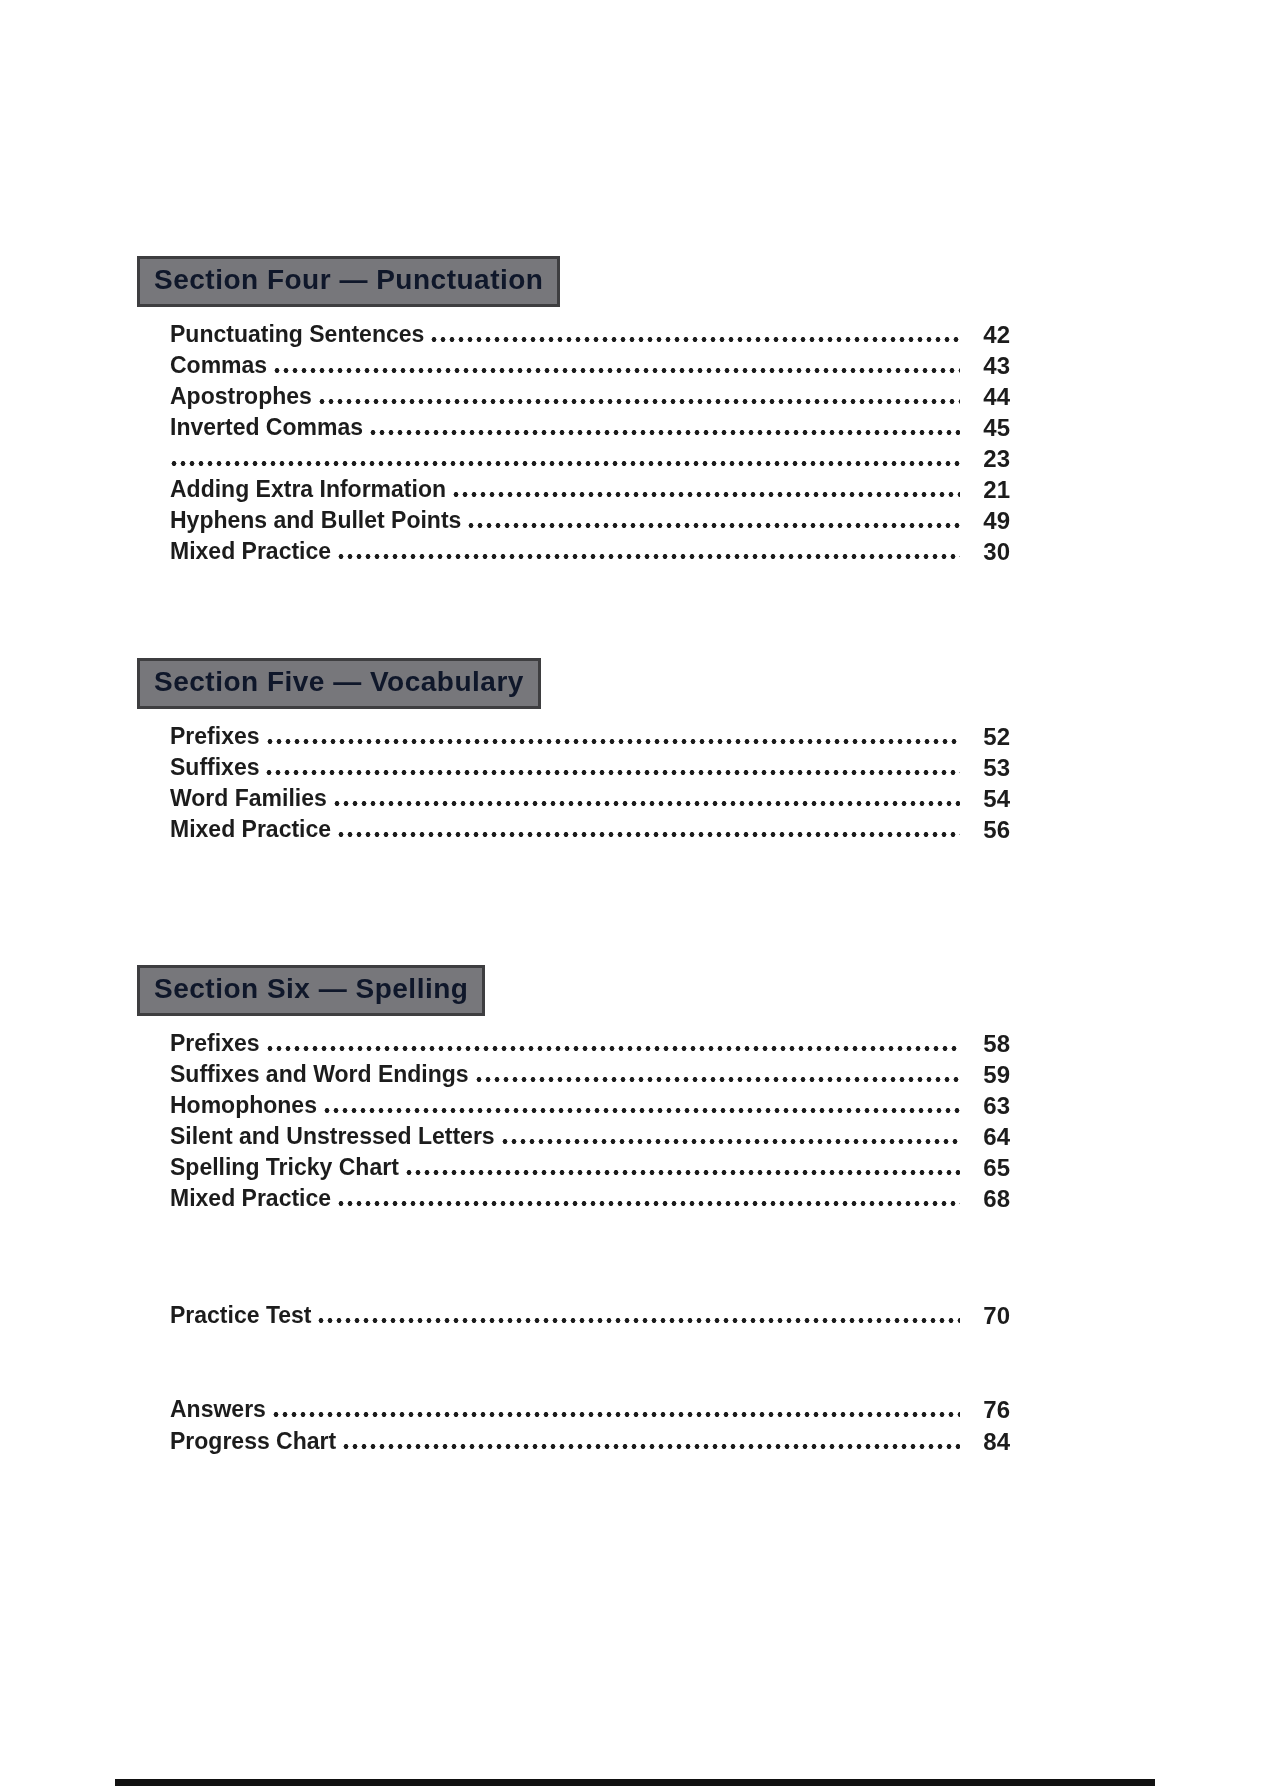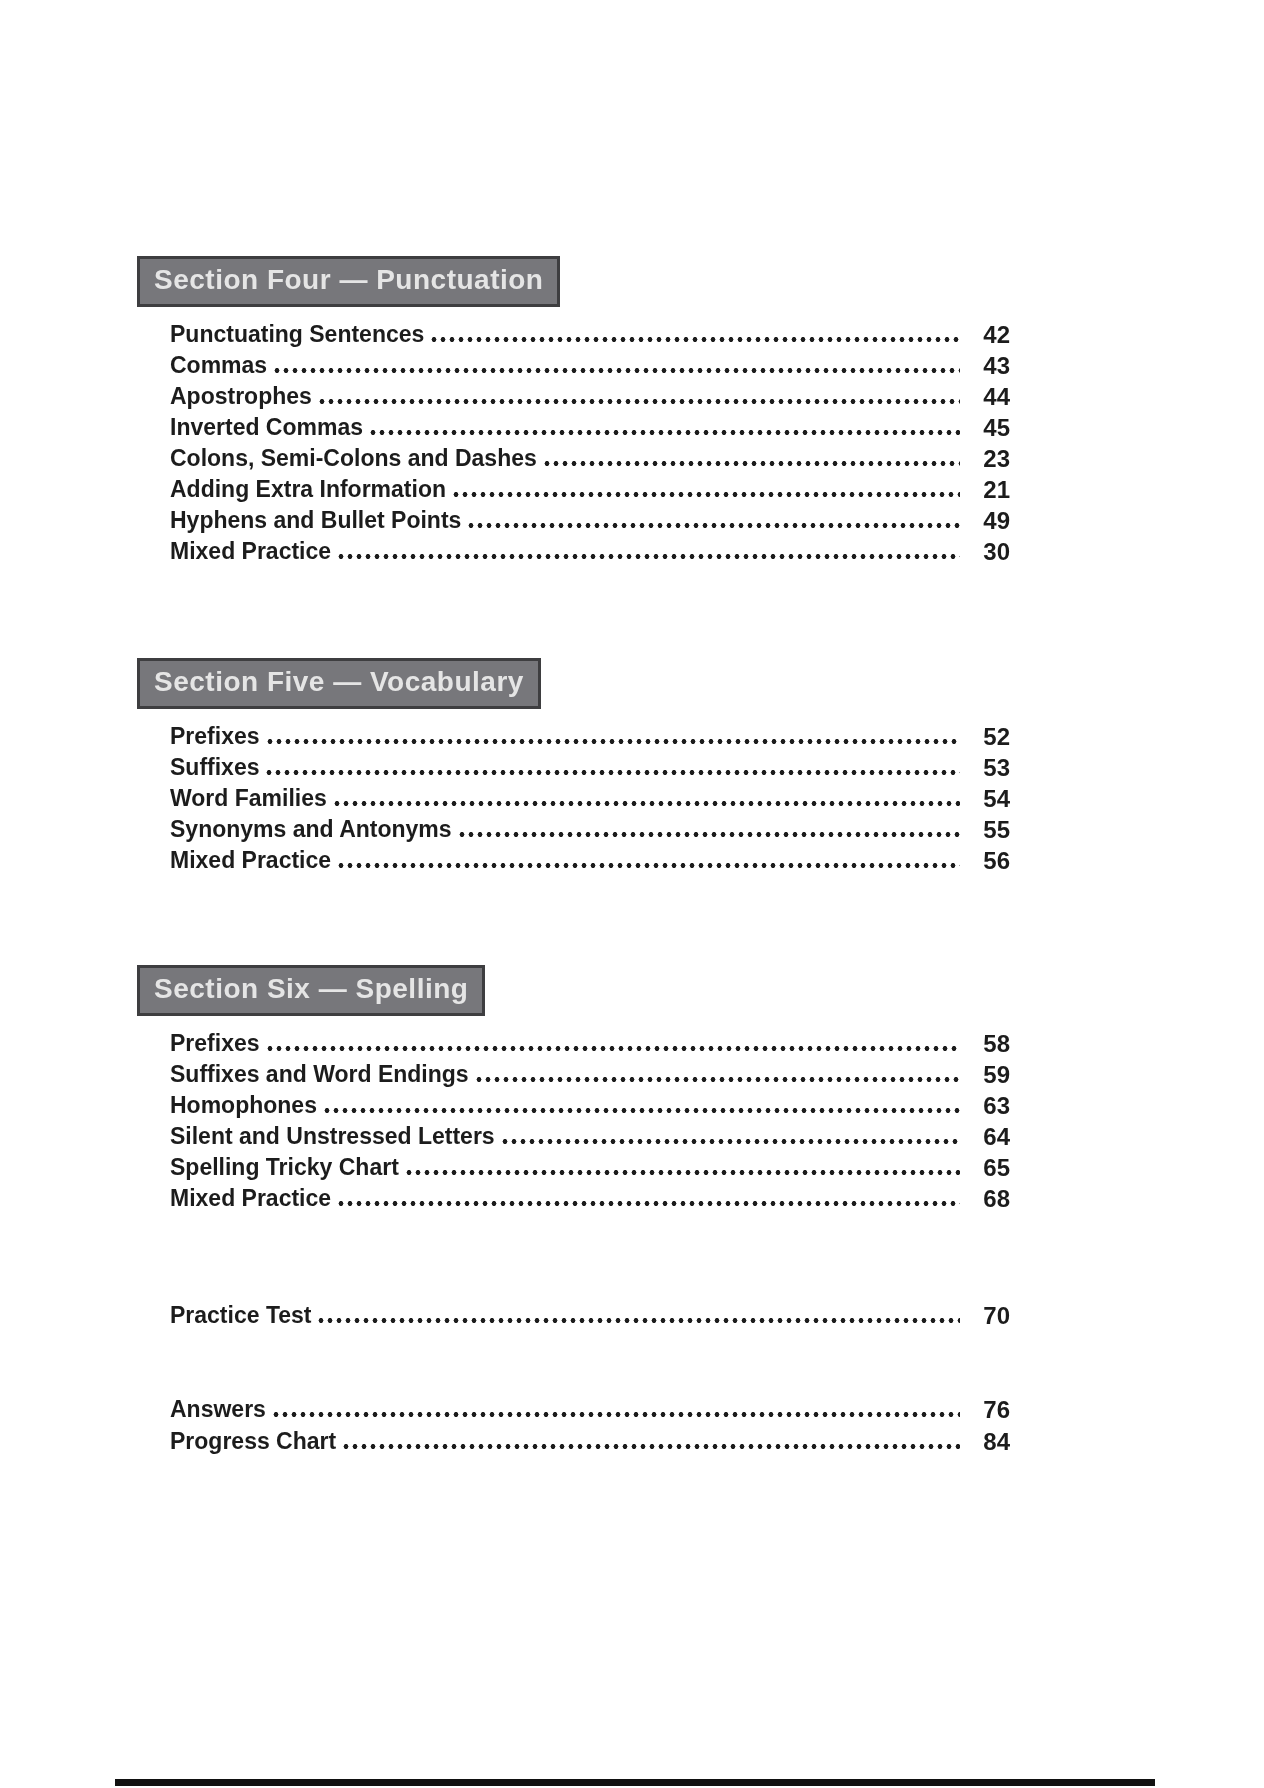--- a/index.html
+++ b/index.html
@@ -14,21 +14,21 @@
   }
   .toc-section { position:absolute; left:137px; width:873px; }
   .sec-4 { top:256px; }
   .sec-5 { top:658px; }
   .sec-6 { top:965px; }
 
   .section-header {
     display:inline-block;
     background:#77777b;
     border:3px solid #3e3e40;
-    color:#e5e5e5;
+    color:#0f172a;
     font-size:28px;
     font-weight:bold;
     letter-spacing:0.5px;
     padding:5px 14px 8px 14px;
     white-space:nowrap;
   }
 
   .entry-list { margin:9px 0 0 33px; }
 
   .toc-row {
@@ -100,21 +100,20 @@
     <span class="entry-page">44</span>
   </div>
 
   <div class="toc-row">
     <span class="entry-label">Inverted Commas</span>
     <span class="dot-leader"></span>
     <span class="entry-page">45</span>
   </div>
 
   <div class="toc-row">
-    <span class="entry-label">Colons, Semi-Colons and Dashes</span>
     <span class="dot-leader"></span>
     <span class="entry-page">23</span>
   </div>
 
   <div class="toc-row">
     <span class="entry-label">Adding Extra Information</span>
     <span class="dot-leader"></span>
     <span class="entry-page">21</span>
   </div>
 
@@ -146,25 +145,20 @@
     <span class="dot-leader"></span>
     <span class="entry-page">53</span>
   </div>
 
   <div class="toc-row">
     <span class="entry-label">Word Families</span>
     <span class="dot-leader"></span>
     <span class="entry-page">54</span>
   </div>
 
-  <div class="toc-row">
-    <span class="entry-label">Synonyms and Antonyms</span>
-    <span class="dot-leader"></span>
-    <span class="entry-page">55</span>
-  </div>
 
   <div class="toc-row">
     <span class="entry-label">Mixed Practice</span>
     <span class="dot-leader"></span>
     <span class="entry-page">56</span>
   </div>
 </div>
   </div>
 
   <div class="toc-section sec-6">

